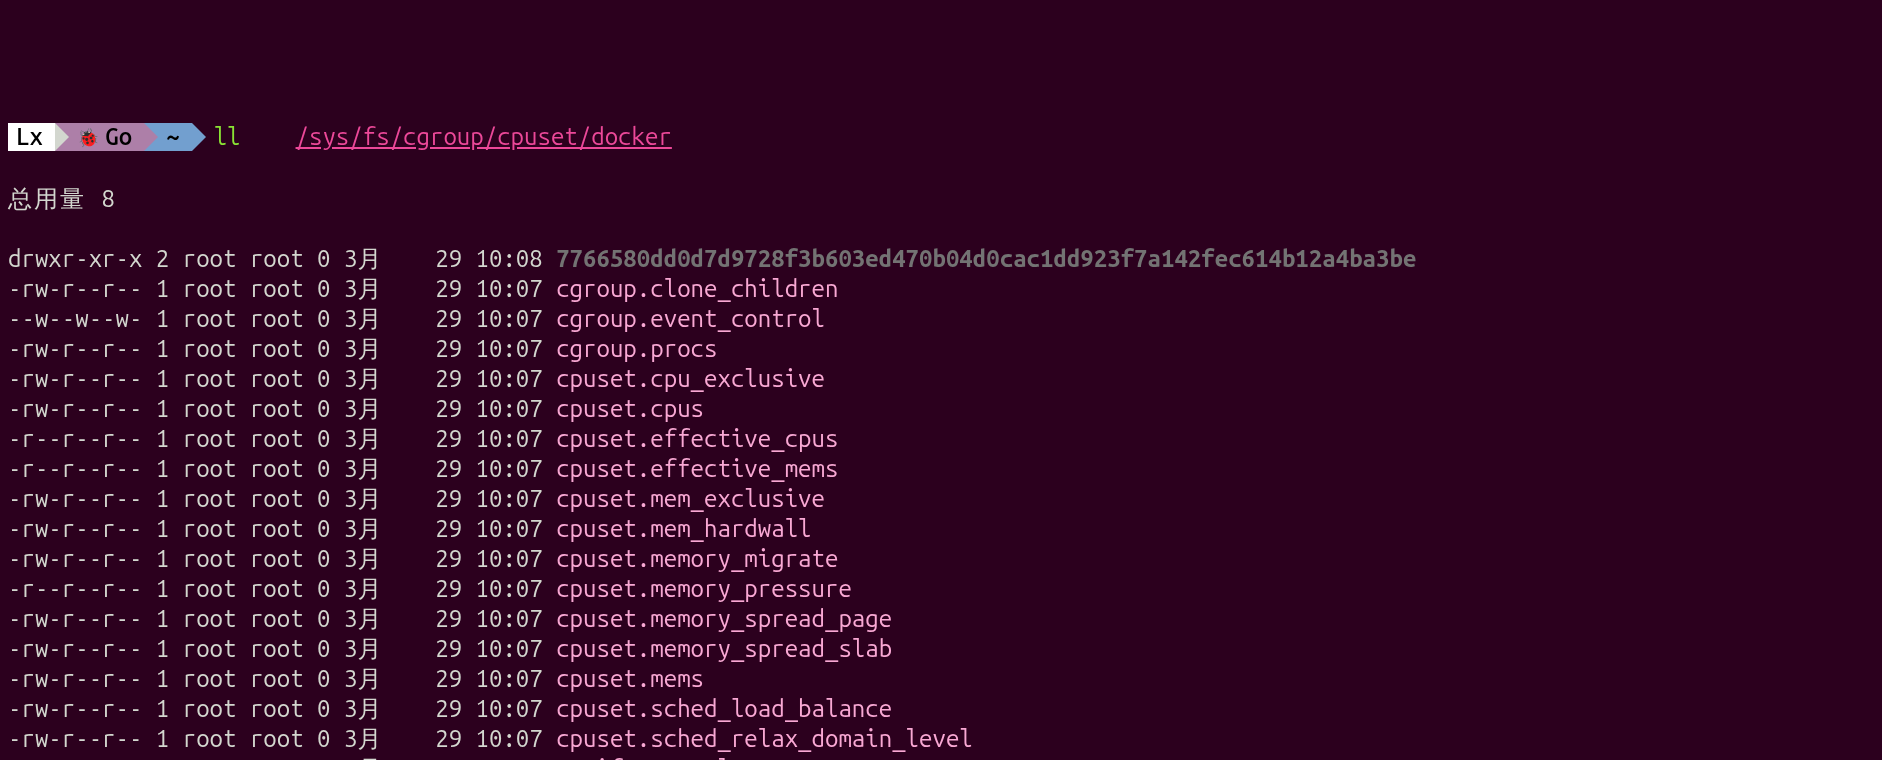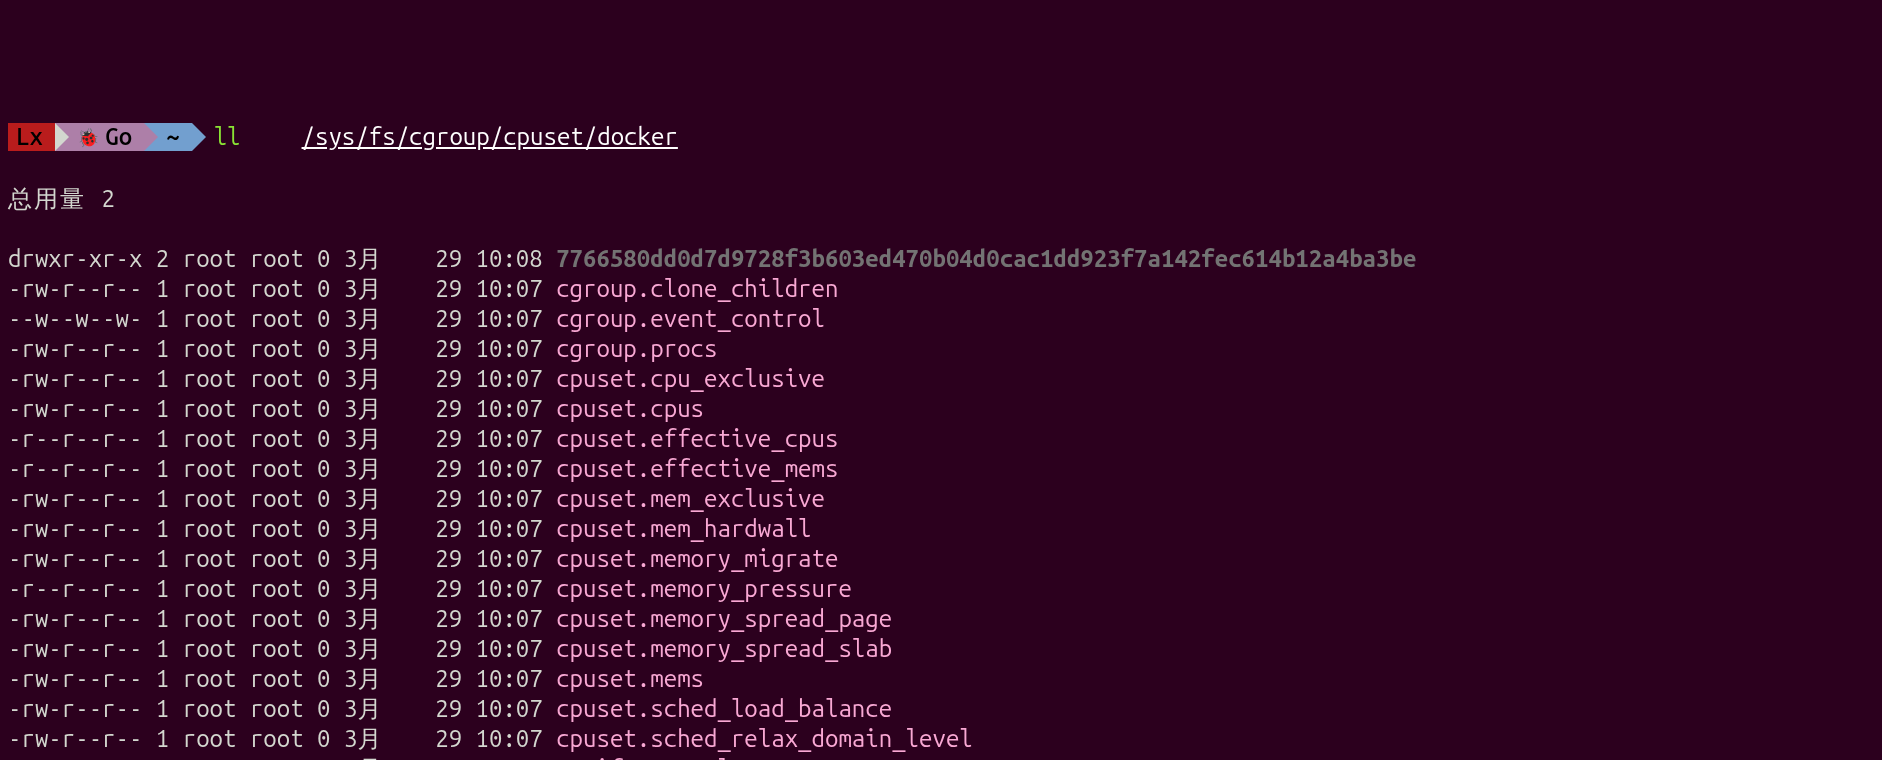--- a/index.html
+++ b/index.html
@@ -37,21 +37,21 @@
       position: absolute;
       right: -14px;
       top: 0;
       width: 0;
       height: 0;
       border-top: 14px solid transparent;
       border-bottom: 14px solid transparent;
       z-index: 2;
     }
     .seg1 {
-      background: #b91c1c;
+      background: #ffffff;
       padding-left: 8px;
       z-index: 3;
       text-align: right;
     }
     .seg1::after {
       border-left: 14px solid #d3d7cf;
     }
     .seg2 {
       background: #ad7fa8;
       padding-left: 22px;
@@ -74,23 +74,23 @@
       font-size: 18px;
     }
     .cmd-area {
       display: inline-flex;
       align-items: center;
       padding-left: 22px;
       color: #8ae234;
       gap: 36px;
     }
     .cmd-path {
-      color: #ffffff;
+      color: #ec4899;
       text-decoration: underline;
-      margin-left: 25px;
+      margin-left: 19px;
     }
     .output-line {
       white-space: pre;
     }
     .dir-name {
       color: #737373;
       font-weight: 600;
     }
     .file-name {
       color: #f9a8d4;
@@ -103,17 +103,17 @@
 <body>
 
 
 
 <div class="prompt-line">
   <span class="arrow-segment seg1">Lx</span>
   <span class="arrow-segment seg2"><span class="bug-icon">🐞</span><span>Go</span></span>
   <span class="arrow-segment seg3">~</span>
   <span class="cmd-area"><span>ll</span><span class="cmd-path">/sys/fs/cgroup/cpuset/docker</span></span>
 </div>
-<div class="output-line total-line">总用量 2</div>
+<div class="output-line total-line">总用量 8</div>
 <div id="listing-container"><div class="output-line"><span>drwxr-xr-x 2 root root 0 3月    29 10:08 </span><span class="dir-name">7766580dd0d7d9728f3b603ed470b04d0cac1dd923f7a142fec614b12a4ba3be</span></div><div class="output-line"><span>-rw-r--r-- 1 root root 0 3月    29 10:07 </span><span class="file-name">cgroup.clone_children</span></div><div class="output-line"><span>--w--w--w- 1 root root 0 3月    29 10:07 </span><span class="file-name">cgroup.event_control</span></div><div class="output-line"><span>-rw-r--r-- 1 root root 0 3月    29 10:07 </span><span class="file-name">cgroup.procs</span></div><div class="output-line"><span>-rw-r--r-- 1 root root 0 3月    29 10:07 </span><span class="file-name">cpuset.cpu_exclusive</span></div><div class="output-line"><span>-rw-r--r-- 1 root root 0 3月    29 10:07 </span><span class="file-name">cpuset.cpus</span></div><div class="output-line"><span>-r--r--r-- 1 root root 0 3月    29 10:07 </span><span class="file-name">cpuset.effective_cpus</span></div><div class="output-line"><span>-r--r--r-- 1 root root 0 3月    29 10:07 </span><span class="file-name">cpuset.effective_mems</span></div><div class="output-line"><span>-rw-r--r-- 1 root root 0 3月    29 10:07 </span><span class="file-name">cpuset.mem_exclusive</span></div><div class="output-line"><span>-rw-r--r-- 1 root root 0 3月    29 10:07 </span><span class="file-name">cpuset.mem_hardwall</span></div><div class="output-line"><span>-rw-r--r-- 1 root root 0 3月    29 10:07 </span><span class="file-name">cpuset.memory_migrate</span></div><div class="output-line"><span>-r--r--r-- 1 root root 0 3月    29 10:07 </span><span class="file-name">cpuset.memory_pressure</span></div><div class="output-line"><span>-rw-r--r-- 1 root root 0 3月    29 10:07 </span><span class="file-name">cpuset.memory_spread_page</span></div><div class="output-line"><span>-rw-r--r-- 1 root root 0 3月    29 10:07 </span><span class="file-name">cpuset.memory_spread_slab</span></div><div class="output-line"><span>-rw-r--r-- 1 root root 0 3月    29 10:07 </span><span class="file-name">cpuset.mems</span></div><div class="output-line"><span>-rw-r--r-- 1 root root 0 3月    29 10:07 </span><span class="file-name">cpuset.sched_load_balance</span></div><div class="output-line"><span>-rw-r--r-- 1 root root 0 3月    29 10:07 </span><span class="file-name">cpuset.sched_relax_domain_level</span></div><div class="output-line"><span>-rw-r--r-- 1 root root 0 3月    29 10:07 </span><span class="file-name">notify_on_release</span></div></div>
 
 
 
 
 </body></html>

